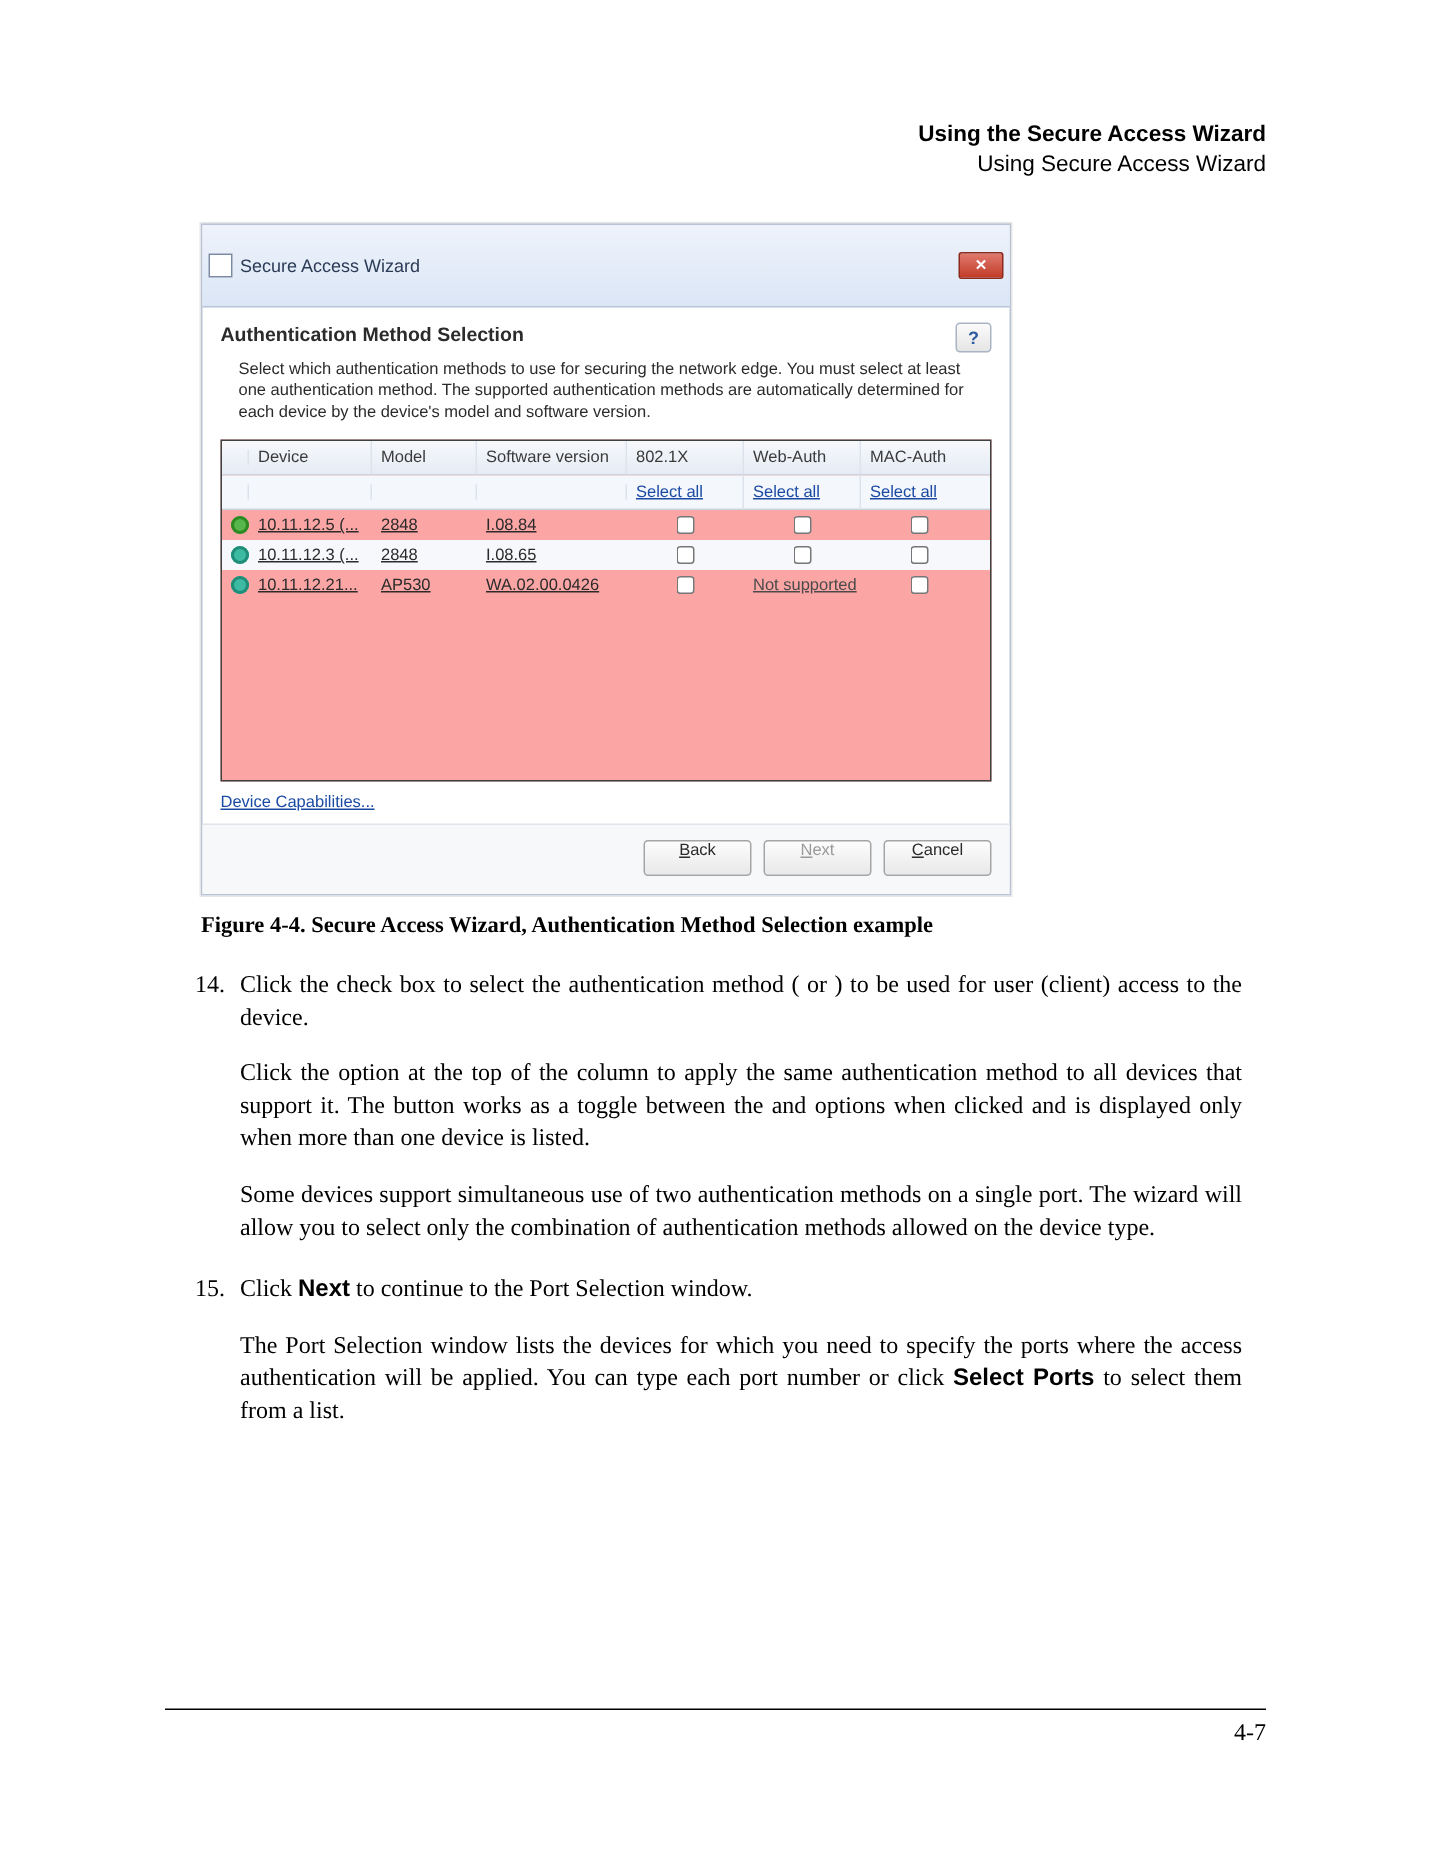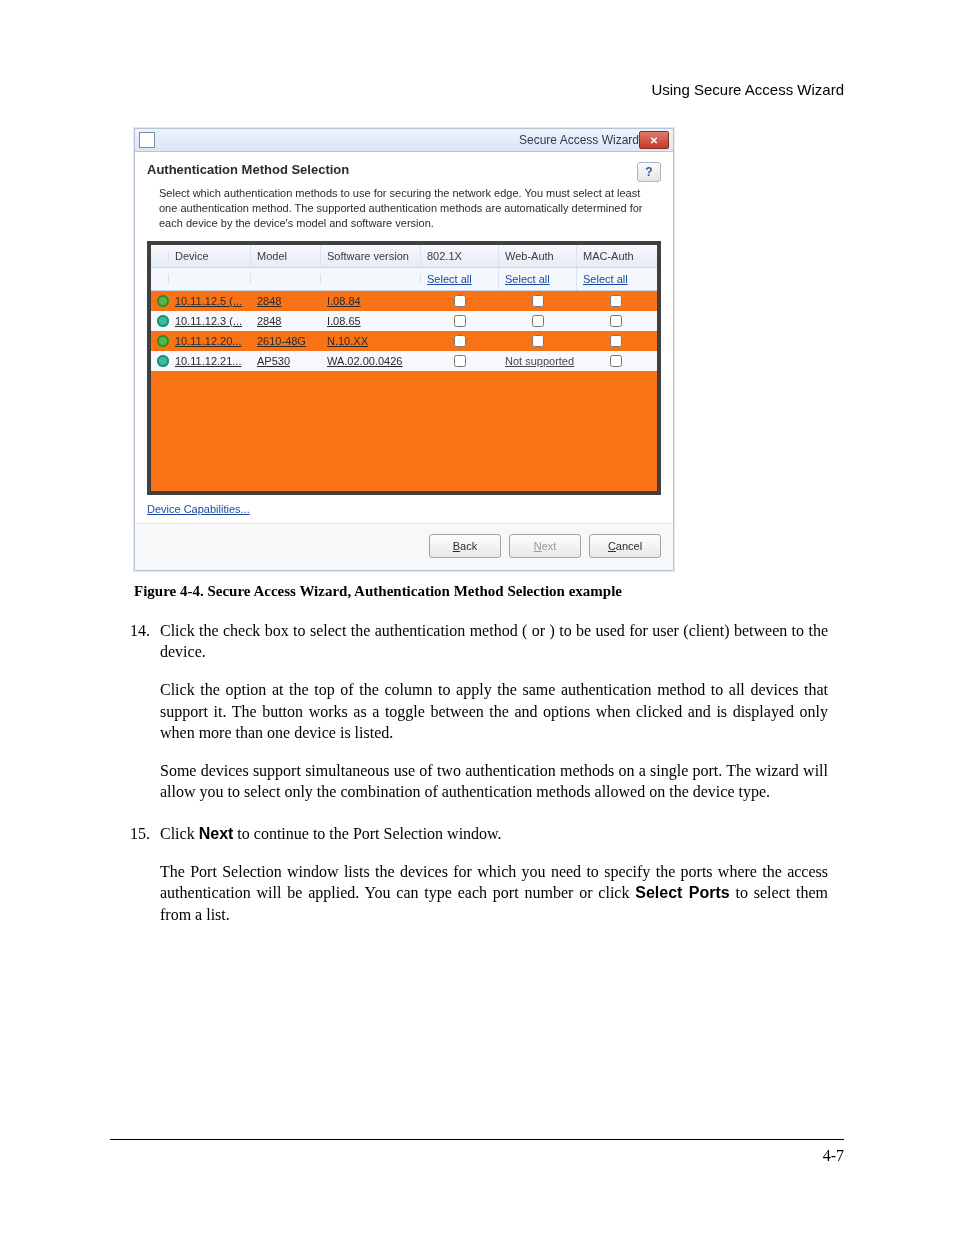--- a/index.html
+++ b/index.html
@@ -32,25 +32,24 @@
     border: 1px solid #b8c4d6;
     font-family: Tahoma, Arial, sans-serif;
     font-size: 11px;
     color: #2b2b2b;
     box-shadow: 0 0 0 1px #e6e6e6;
   }
   .title-bar {
     height: 22px;
     display: flex;
     align-items: center;
-    padding: 0 4px;
+    padding: 16px 4px;
     background: linear-gradient(#eef3fb, #dbe6f6);
     color: #2b3b55;
     border-bottom: 1px solid #b8c4d6;
-    text-align: right;
   }
   .title-bar .tb-icon {
     width: 14px; height: 14px;
     margin-right: 5px;
     display:inline-block;
     border:1px solid #7a8aa3;
     background:#fff;
   }
   .title-bar .tb-text { flex:1; font-size:12px; }
   .close-btn {
@@ -77,22 +76,22 @@
     border:1px solid #a9b4c4;
     border-radius:3px;
     color:#2d5aa0;
     font-weight:700;
     display:flex; align-items:center; justify-content:center;
     font-size:12px;
   }
   .wizard-desc { margin:0 0 10px 12px; line-height:1.35; }
 
   .dev-table {
-    border:4px solid #404040;
-    background:#f97316;
+    border:1px solid #404040;
+    background:#fca5a5;
   }
   .dev-head, .dev-subhead, .dev-row {
     display:grid;
     grid-template-columns: 18px 82px 70px 100px 78px 78px 78px;
     align-items:center;
   }
   .dev-head {
     background: linear-gradient(#f6f8fb,#e6ecf5);
     border-bottom:1px solid #cdd4e0;
   }
@@ -133,21 +132,21 @@
     padding:10px 12px 12px 12px;
     border-top:1px solid #e0e4ec;
     background:#f7f8fa;
   }
   .wbtn {
     min-width:70px; height:22px;
     background:linear-gradient(#fdfdfd,#e8e8e8);
     border:1px solid #a5a5a5;
     border-radius:3px;
     font-size:11px;
-    display:flex; align-items:center; justify-content:center;
+    display:flex; align-items:flex-start; justify-content:center;
   }
   .wbtn.disabled { color:#9a9a9a; }
   .accel { text-decoration:underline; }
 
   
   .fig-cap {
     font-family: Liberation Serif, serif;
     font-size: 15px;
     font-weight: 700;
     margin: 12px 0 20px 24px;
@@ -184,20 +183,21 @@
     position:absolute;
     right:110px; bottom:70px;
     font-size:16px;
   }
 </style>
 </head>
 <body>
 <div class="page">
 
   <div class="running-head">
+    <div class="bold">Using the Secure Access Wizard</div>
     <div>Using Secure Access Wizard</div>
   </div>
 
   <div class="wizard-wrap">
     <div class="title-bar">
       <span class="tb-icon"></span>
       <span class="tb-text">Secure Access Wizard</span>
       <span class="close-btn">✕</span>
     </div>
 
@@ -257,37 +257,20 @@
               </div>
               <div class="cb-cell">
                 <input type="checkbox" class="cb" style="">
               </div>
               <div class="cb-cell">
                 <input type="checkbox" class="cb" style="">
               </div>
             </div>
             <div class="dev-row">
               <div>
-                <span class="status-icon st-green"></span>
-              </div>
-              <div>10.11.12.20...</div>
-              <div>2610-48G</div>
-              <div>N.10.XX</div>
-              <div class="cb-cell">
-                <input type="checkbox" class="cb" style="">
-              </div>
-              <div class="cb-cell">
-                <input type="checkbox" class="cb" style="">
-              </div>
-              <div class="cb-cell">
-                <input type="checkbox" class="cb" style="">
-              </div>
-            </div>
-            <div class="dev-row">
-              <div>
                 <span class="status-icon st-teal"></span>
               </div>
               <div>10.11.12.21...</div>
               <div>AP530</div>
               <div>WA.02.00.0426</div>
               <div class="cb-cell">
                 <input type="checkbox" class="cb" style="">
               </div>
               <div class="ns">Not supported</div>
               <div class="cb-cell">
@@ -312,21 +295,21 @@
       </div>
     </div>
   </div>
 
   <div class="fig-cap">Figure 4-4. Secure Access Wizard, Authentication Method Selection example</div>
 
   <ol class="steps" id="steps-slot">
       <li>
         <div class="step-num">14.</div>
         <div class="step-body">
-          <p>Click the check box to select the authentication method ( or ) to be used for user (client) between to the device.</p>
+          <p>Click the check box to select the authentication method ( or ) to be used for user (client) access to the device.</p>
           <p>Click the option at the top of the column to apply the same authentication method to all devices that support it. The button works as a toggle between the and options when clicked and is displayed only when more than one device is listed.</p>
           <p>Some devices support simultaneous use of two authentication methods on a single port. The wizard will allow you to select only the combination of authentication methods allowed on the device type.</p>
         </div>
       </li>
       <li>
         <div class="step-num">15.</div>
         <div class="step-body">
           <p>Click <span class="sans-bold">Next</span> to continue to the Port Selection window.</p>
           <p>The Port Selection window lists the devices for which you need to specify the ports where the access authentication will be applied. You can type each port number or click <span class="sans-bold">Select Ports</span> to select them from a list.</p>
         </div>

